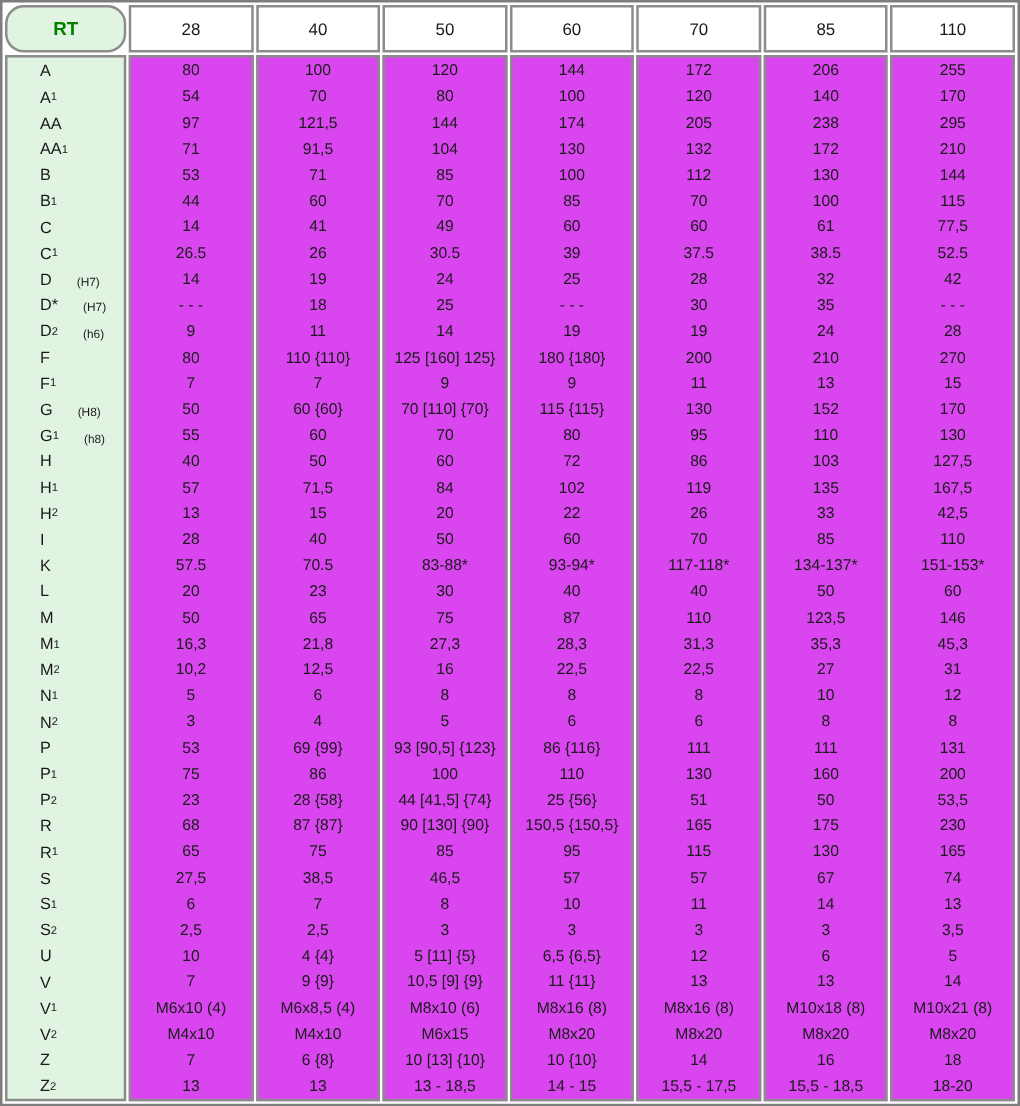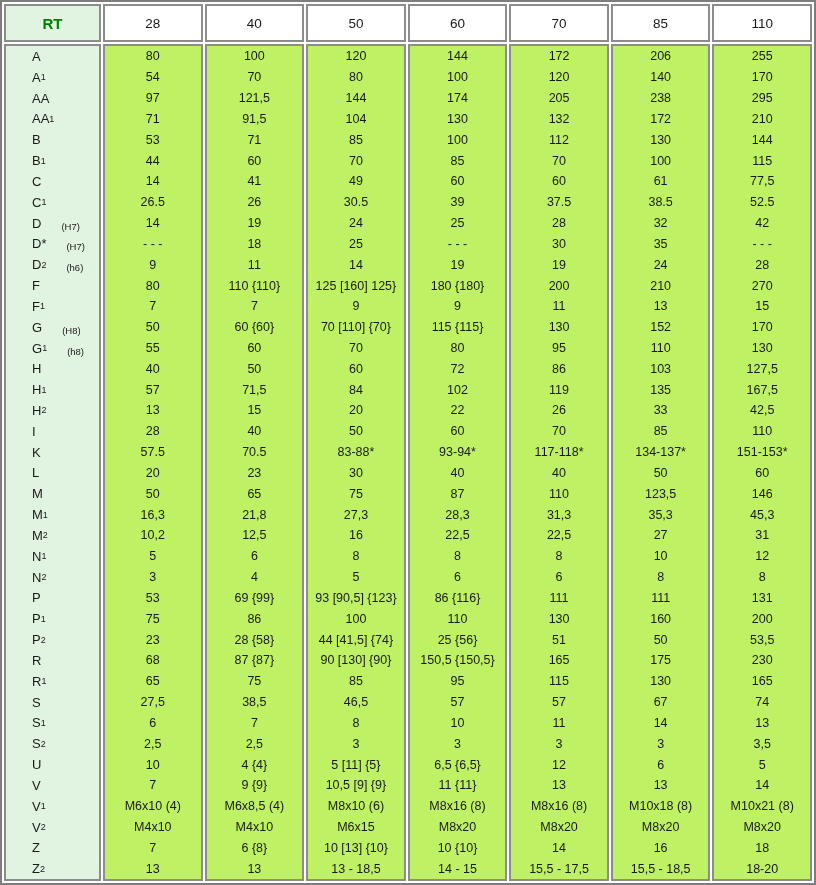--- a/index.html
+++ b/index.html
@@ -20,31 +20,32 @@
     border: 2px solid #8c8c8c;
     display: flex; align-items: center; justify-content: center;
     font-size: 13.5px;
     background: #ffffff;
   }
   .corner {
     background: #e1f3e1;
     font-weight: bold;
     font-size: 15px;
     color: #008000;
+    border-radius: 15px;
   }
 
   .lcol {
     border: 2px solid #8c8c8c;
     background: #e1f3e1;
     display: flex; flex-direction: column;
     overflow: hidden;
   }
   .dcol {
     border: 2px solid #8c8c8c;
-    background: #bef264;
+    background: #d946ef;
     display: flex; flex-direction: column;
     overflow: hidden;
   }
 
   .lrow {
     flex: 1; display: flex; align-items: center;
     padding-left: 26px;
     font-size: 13px; white-space: nowrap;
   }
   .lrow sub { font-size: 9px; line-height: 0; }

